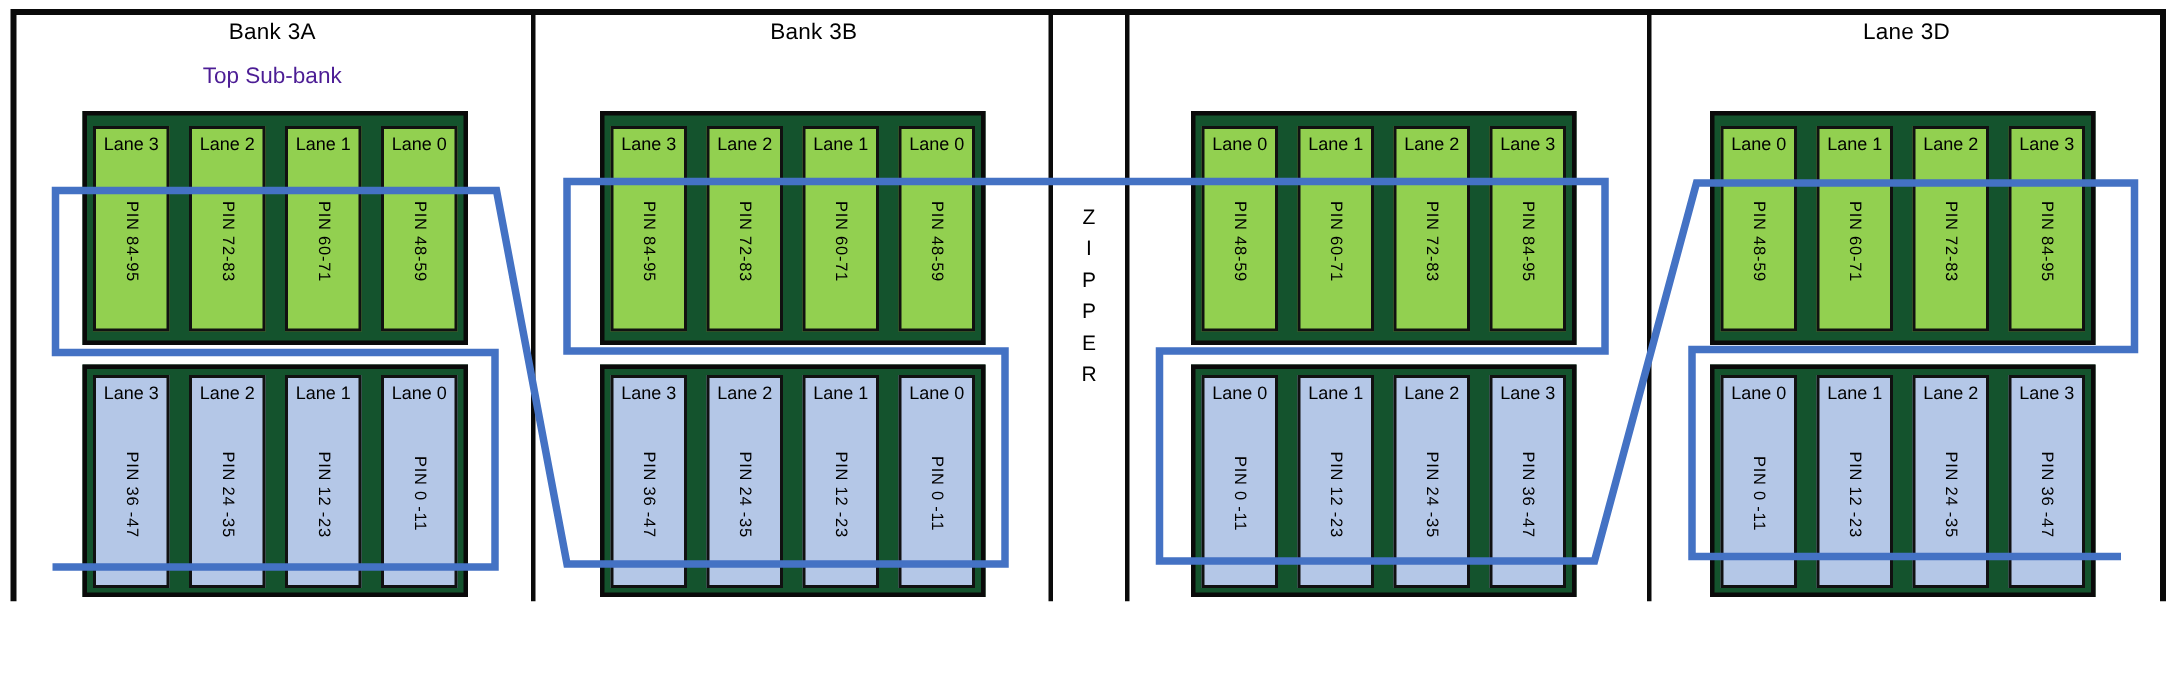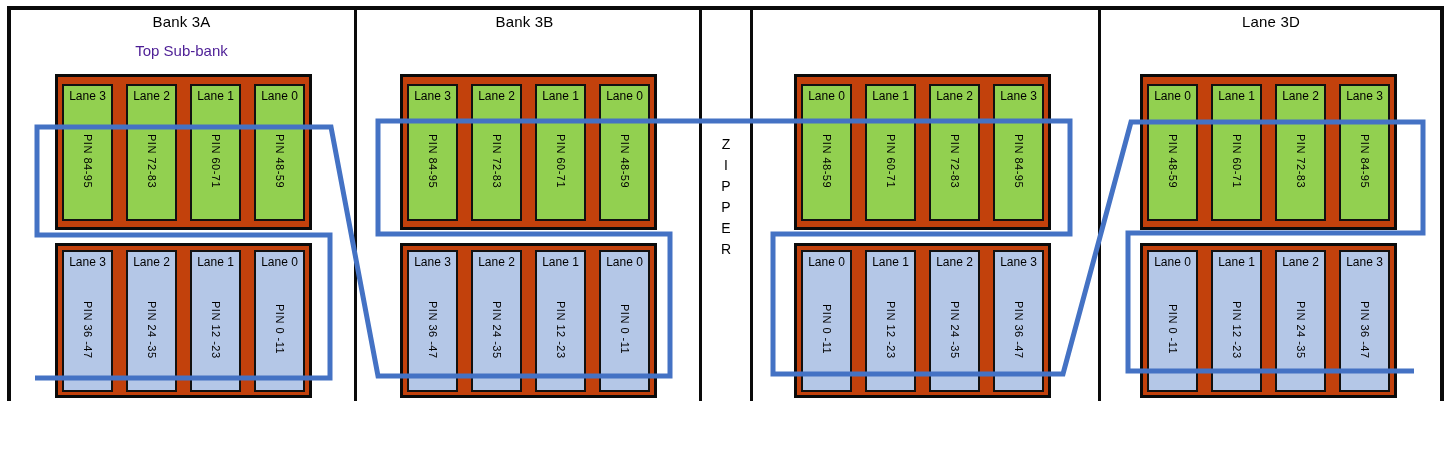--- a/index.html
+++ b/index.html
@@ -15,21 +15,21 @@
   .divider{
     position:absolute;top:6px;height:438px;width:3px;background:#0a0a0a;
   }
   .bank-title{
     position:absolute;top:13px;text-align:center;font-size:15px;letter-spacing:0.2px;
   }
   .subbank-caption{
     position:absolute;text-align:center;font-size:15px;
   }
   .subbox{
-    position:absolute;width:257px;border:3px solid #0a0a0a;background:#c2410c;
+    position:absolute;width:257px;border:3px solid #0a0a0a;background:#14532d;
     display:flex;flex-direction:row;justify-content:space-between;
   }
   .subbox.green{top:74px;height:156px;padding:7px 4px 6px 4px;}
   .subbox.blue{top:243px;height:155px;padding:4px 4px 3px 4px;}
   .lane{
     width:51px;border:2px solid #111;display:flex;flex-direction:column;
   }
   .subbox.green .lane{background:var(--lane-green,#92D050);}
   .subbox.blue  .lane{background:var(--lane-blue,#B4C7E7);}
   .lane-label{
@@ -58,21 +58,21 @@
 
 <div id="canvas">
 
   <div class="frame"></div>
   <div class="divider" style="left:354px"></div>
   <div class="divider" style="left:699px"></div>
   <div class="divider" style="left:750px"></div>
   <div class="divider" style="left:1098px"></div>
 
   <div class="bank-title" style="left:8px;width:347px">Bank 3A</div>
-  <div class="bank-title" style="left:352px;width:345px">Bank 3B</div>
+  <div class="bank-title" style="left:370px;width:345px">Bank 3B</div>
   <div class="bank-title" style="left:1100px;width:342px">Lane 3D</div>
 
   <div class="subbank-caption" id="cap-top" style="left: 8px; width: 347px; top: 42px; color: #4c1d95;">Top Sub-bank</div>
 
   <div class="subbox green" style="left:55px">
       <div class="lane">
         <div class="lane-label">Lane 3</div>
         <div class="lane-pin">
           <span>PIN 84-95</span>
         </div>

